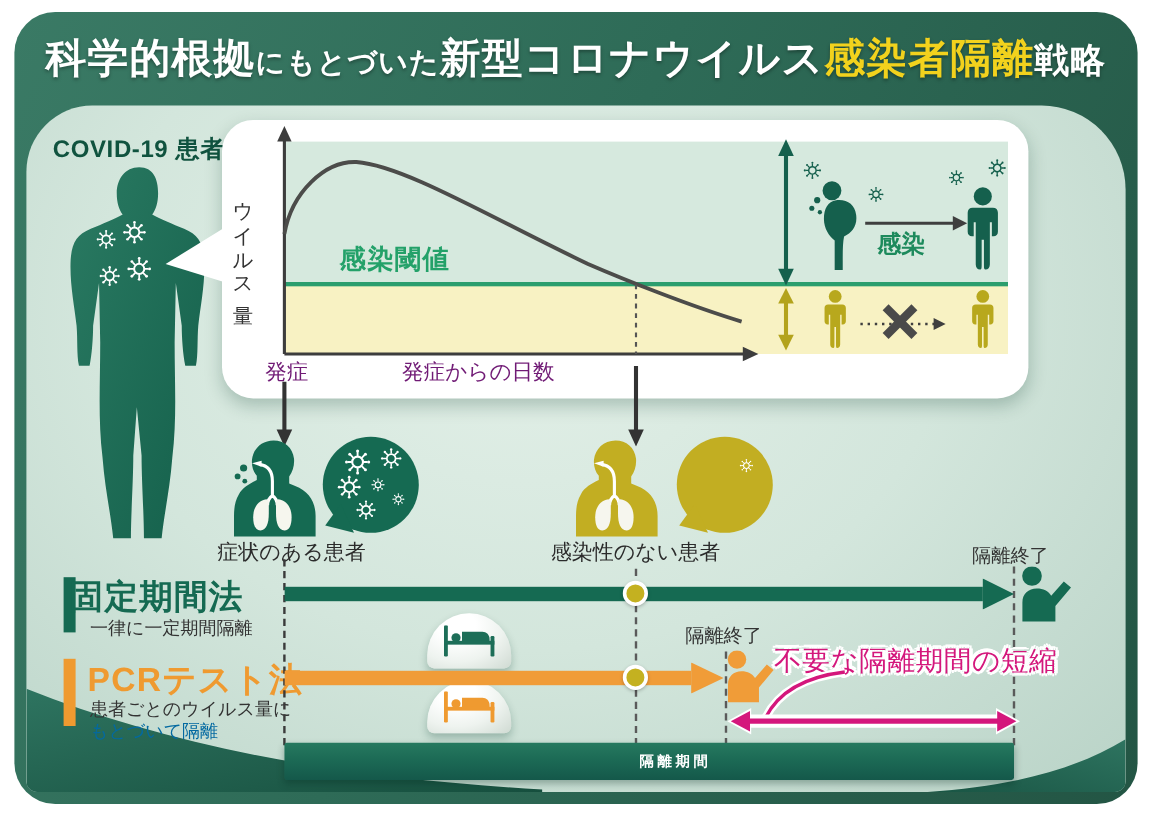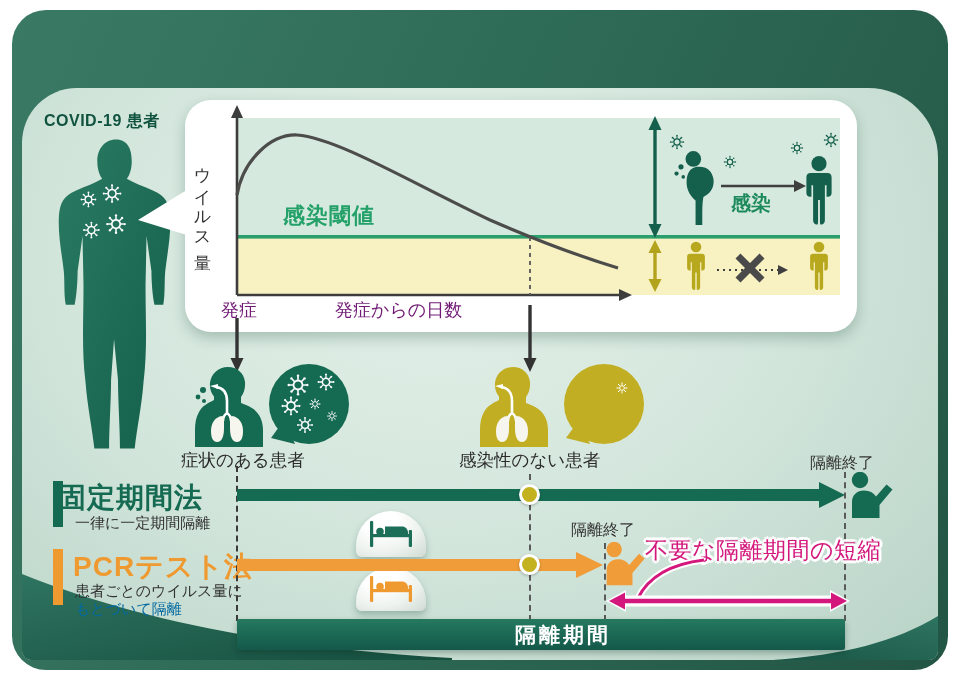--- a/index.html
+++ b/index.html
@@ -25,21 +25,21 @@
 
   
   #chart-panel{left:185px;top:100px;width:672px;height:232px;background:#fff;border-radius:26px;
                box-shadow:0 6px 14px rgba(10,60,45,.25);}
   #chart-svg{left:0;top:0;}
   .chart-label{color:#701a75;font-size:18px;text-align:center;}
   #ylabel{left:6px;top:56px;height:145px;writing-mode:vertical-rl;color:#333;font-size:17px;letter-spacing:2px;}
   #threshold-label{left:98px;top:101px;color:#23a169;font-weight:bold;font-size:22px;letter-spacing:1px;}
   #infection-label{left:546px;top:90px;color:#1d8a5c;font-weight:bold;font-size:20px;}
 
-  #covid-label{left:44px;top:111px;font-size:16px;font-weight:bold;color:#10533f;letter-spacing:.5px;}
+  #covid-label{left:44px;top:111px;font-size:20px;font-weight:bold;color:#10533f;letter-spacing:.5px;}
 
   .jp-label{color:#2b2b2b;font-size:17.5px;}
   .small-label{color:#333;font-size:16px;}
 
   
   #fixed-bar{left:53px;top:481px;width:10px;height:46px;background:#156a52;}
   #fixed-title{left:58px;top:479px;font-size:28px;font-weight:bold;color:#156a52;letter-spacing:1px;}
   #fixed-sub{left:75px;top:514px;font-size:15px;color:#333;}
   #pcr-bar{left:53px;top:549px;width:10px;height:56px;background:#ef9a30;}
   #pcr-title{left:73px;top:548px;font-size:28px;font-weight:bold;color:#ef9a30;letter-spacing:1px;}
@@ -59,21 +59,21 @@
         background:radial-gradient(ellipse at 35% 22%,#ffffff 25%,#eef3ef 60%,#cfdad2 100%);
         box-shadow:0 4px 7px rgba(10,60,45,.28);display:flex;align-items:center;justify-content:center;}
 
   #magenta-note{left:645px;top:535px;font-size:23px;font-weight:normal;color:#d4177c;letter-spacing:.5px;
      text-shadow:-2px -2px 0 #fff,2px -2px 0 #fff,-2px 2px 0 #fff,2px 2px 0 #fff,
                  0 -3px 0 #fff,0 3px 0 #fff,-3px 0 0 #fff,3px 0 0 #fff;}
 
   #isolation-bar{left:237px;top:619px;width:608px;height:31px;border-radius:2px;
      background:linear-gradient(180deg,#26795f 0%,#1c6a55 45%,#14584a 100%);
      display:flex;align-items:center;box-shadow:0 3px 6px rgba(0,40,30,.3);}
-  #isolation-bar span{color:#fff;font-weight:bold;font-size:21px;margin:0 auto;letter-spacing:3px;padding-left:44px;}
+  #isolation-bar span{color:#fff;font-weight:bold;font-size:12px;margin:0 auto;letter-spacing:3px;padding-left:44px;}
 </style>
 </head>
 <body>
 
 <div id="canvas">
 
   <svg width="0" height="0" style="position:absolute">
     <defs>
       <g id="virus">
         <circle cx="0" cy="0" r="4.3" fill="none" stroke="currentColor" stroke-width="1.7"></circle>
@@ -125,20 +125,23 @@
         <path fill="#ffffff" d="M16,20 L24,18 L24,23 Z"></path>
         <path fill="none" stroke="#ffffff" stroke-width="2.6" d="M22,21 C30,22 33,28 33,35 L33,49 M33,47 C30,49 29,52 29,55 M33,47 C36,49 37,52 37,55"></path>
         <path fill="#f6f6ee" d="M28,50 C21,51 17,57 17,65 C17,72 19,76 23,76 C28,76 30,70 30,62 L30,51 Z"></path>
         <path fill="#f6f6ee" d="M38,50 C45,51 49,57 49,65 C49,72 47,76 43,76 C38,76 36,70 36,62 L36,51 Z"></path>
       </g>
     </defs>
   </svg>
 
   <div id="frame" class="abs"></div>
 
+  <div id="header-title" class="abs">
+    <span class="seg-large">科学的根拠</span><span class="seg-small">にもとづいた</span><span class="seg-large">新型コロナウイルス</span><span class="seg-large seg-yellow">感染者隔離</span><span class="seg-medium">戦略</span>
+  </div>
 
   <div id="content" class="abs">
     <svg class="abs" style="left:0;bottom:0" width="430" height="90">
       <defs>
           <linearGradient id="swl" x1="0" y1="0" x2="1" y2="1">
         <stop offset="0" stop-color="#2e7460"></stop>
             <stop offset="1" stop-color="#17503f"></stop>
           </linearGradient>
         </defs>
       <path d="M0,4 C120,52 260,78 430,88 L430,90 L0,90 Z" fill="url(#swl)"></path>

